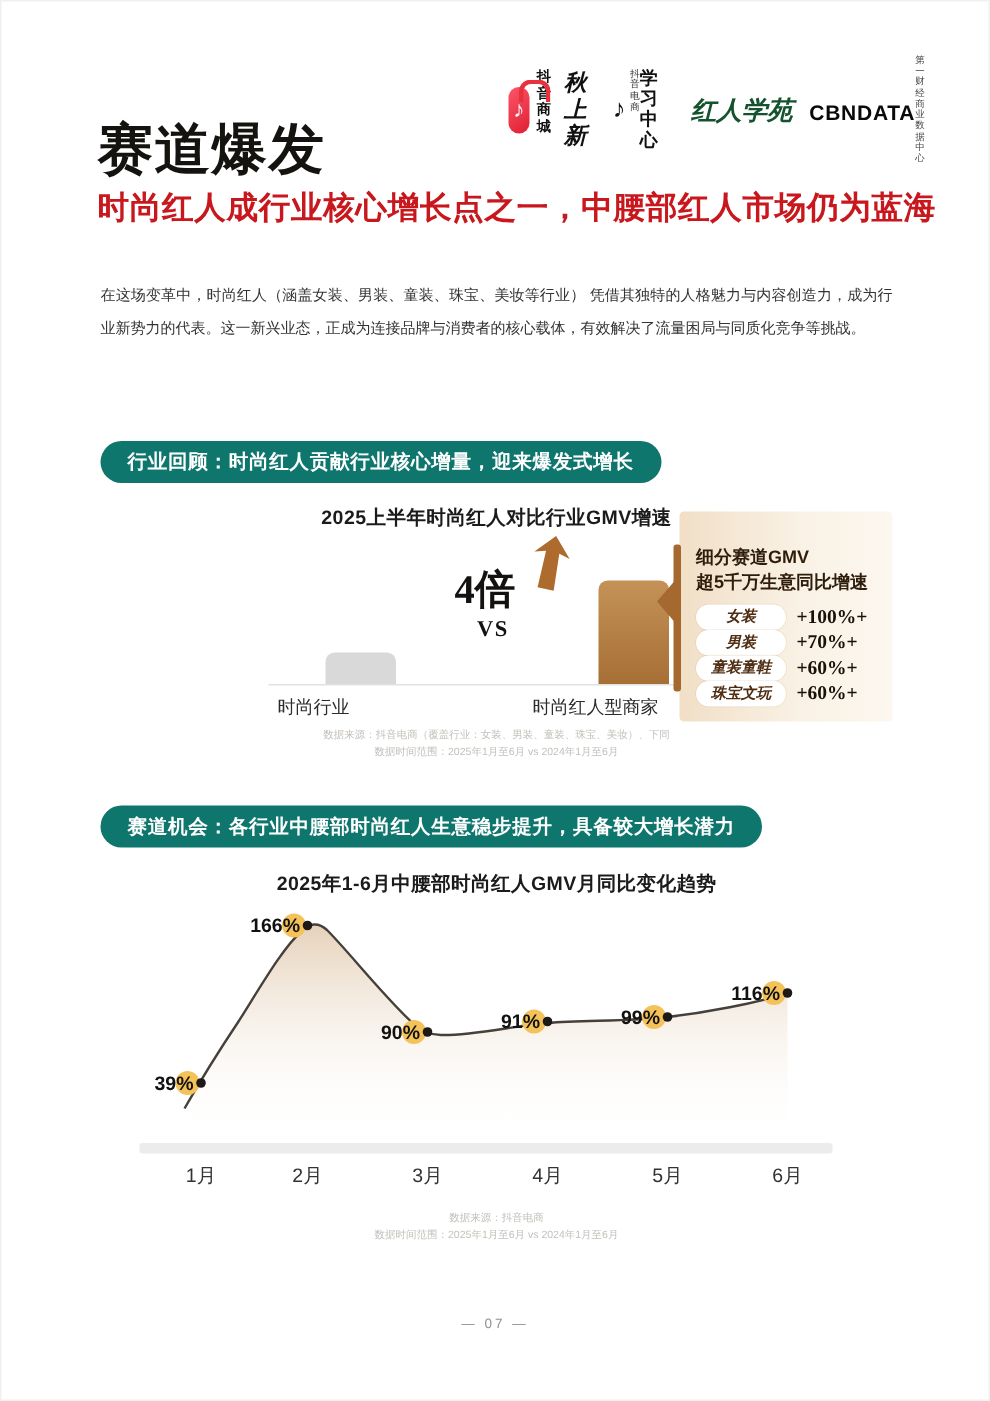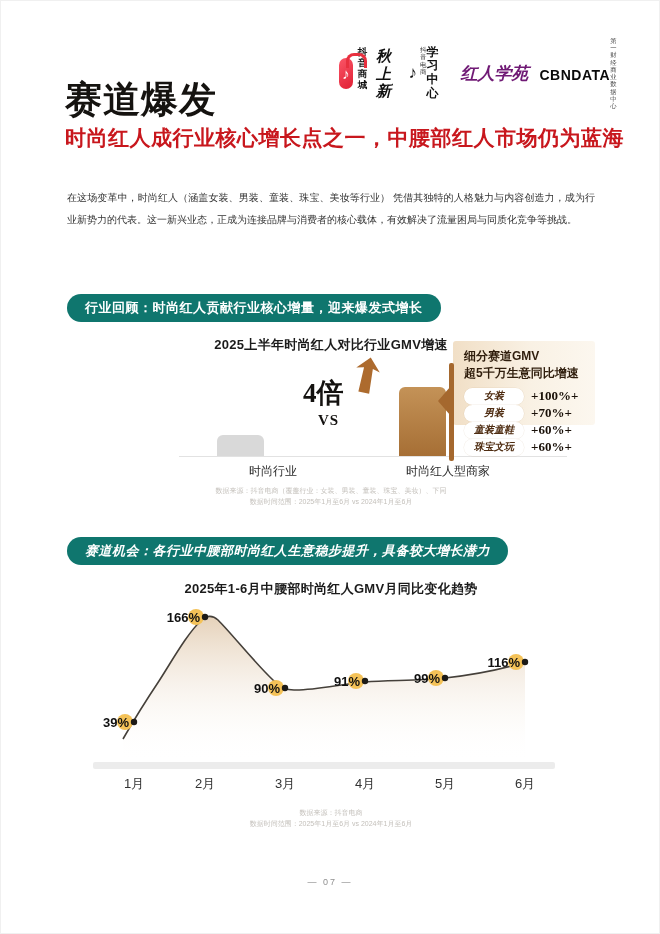--- a/index.html
+++ b/index.html
@@ -19,58 +19,58 @@
   .bag span { color:#fff; font-size:15px; font-weight:700; }
   .logo-col { display:flex; flex-direction:row; line-height:1.15; }
   .logo-shop .t1 { font-size:9.5px; font-weight:700; color:#111; }
   .logo-shop .t2 { font-size:15px; font-weight:900; color:#111; font-style:italic; }
   .logo-learn { display:flex; align-items:center; gap:3px; }
   .logo-learn .note { font-size:17px; color:#111; }
   .logo-learn .t1 { font-size:6.5px; color:#333; }
   .logo-learn .t2 { font-size:12px; font-weight:900; color:#111; }
   .vdiv { width:1px; height:26px; background:#c9c9c9; }
   .logo-academy { font-family:Liberation Mono, monospace; font-style:italic; font-weight:700;
-                  font-size:17px; color:#701a75; white-space:nowrap; }
+                  font-size:17px; color:#14532d; white-space:nowrap; }
   .logo-cbn .t1 { font-size:14px; font-weight:900; letter-spacing:.5px; color:#0a0a0a;margin-top:30px; }
   .logo-cbn .t2 { font-size:6.3px; color:#444; letter-spacing:.3px; }
 
   
   .title { position:absolute; left:64px; top:74px; font-family:"Liberation Serif",serif;
            font-size:37px; font-weight:900; color:#151310; letter-spacing:1px; }
   .subtitle { position:absolute; left:64px; top:123px; font-size:21px; font-weight:800;
               color:#c8171d; letter-spacing:.5px; white-space:nowrap; }
   .para { position:absolute; left:66px; top:186px; width:528px; font-size:10px;
           line-height:2.16; color:#333; text-align:justify; }
 
   
   .badge { position:absolute; left:66px; background:#0f766e; color:#fff; font-size:13px;
            font-weight:700; padding:5px 18px; border-radius:16px; letter-spacing:.5px;
            white-space:nowrap; }
-  .badge1 { top:293px; } .badge2 { top:536px;font-style:italic; }
+  .badge1 { top:293px; } .badge2 { top:536px; }
 
   
   .chart1 { position:absolute; left:66px; top:330px; width:528px; height:182px; }
   .c-title { position:absolute; top:5px; width:100%; text-align:center; font-size:13px;
              font-weight:700; color:#1b1b1b; letter-spacing:.3px; }
   .baseline { position:absolute; left:112px; top:125px; width:388px; height:1px; background:#e2e2e2; }
   .bar { position:absolute; border-radius:6px 6px 0 0; }
   .bar-gray  { left:150px; top:104px; width:47px; height:21px; background:#d9d9d9; }
   .bar-brown { left:332px; top:56px;  width:47px; height:69px;
                background:linear-gradient(180deg,#c austin 0,#000 0); 
                background:linear-gradient(180deg,#c49257,#a66f35); }
-  .bar-label { position:absolute; top:132px; font-size:12px; color:#2b2b2b; text-align:right; }
+  .bar-label { position:absolute; top:132px; font-size:12px; color:#2b2b2b; text-align:left; }
   .bl1 { left:118px; width:112px; } .bl2 { left:288px; width:135px; }
   .multiplier { position:absolute; left:236px; top:44px; font-family:"Liberation Serif",serif;
                 font-size:27px; font-weight:900; color:#141210; }
   .up-arrow { position:absolute; left:287px; top:26px; }
   .vs { position:absolute; left:251px; top:81px; font-family:"Liberation Serif",serif;
         font-size:15px; font-weight:900; color:#141210; letter-spacing:1px; }
-  .panel { position:absolute; left:386px; top:10px; width:142px; height:84px;
+  .panel { position:absolute; left:386px; top:10px; width:142px; height:140px;
            background:linear-gradient(90deg,#f1dfc6 0%,#f9f1e4 55%,#fcf7ef 100%);
-           border-radius:3px; padding:7px 8px 5px 11px; }
+           border-radius:3px; padding:22px 8px 5px 11px; }
   .panel-accent { position:absolute; left:-4px; top:22px; width:5px; height:98px;
                   background:#a5682e; border-radius:2px; }
   .panel-arrow { position:absolute; left:-15px; top:46px; width:0; height:0;
                  border-top:14px solid transparent; border-bottom:14px solid transparent;
                  border-right:12px solid #a5682e; }
   .panel-h { font-size:12px; font-weight:800; color:#2f1d0c; line-height:1.45; white-space:nowrap; }
   .panel-rows { margin-top:5px; }
   .prow { display:flex; align-items:center; gap:7px; height:17px; }
   .pill { width:60px; background:#fff; border-radius:9px; font-size:10px; font-weight:700;
           color:#4f2d12; text-align:center; padding:1.5px 0;

